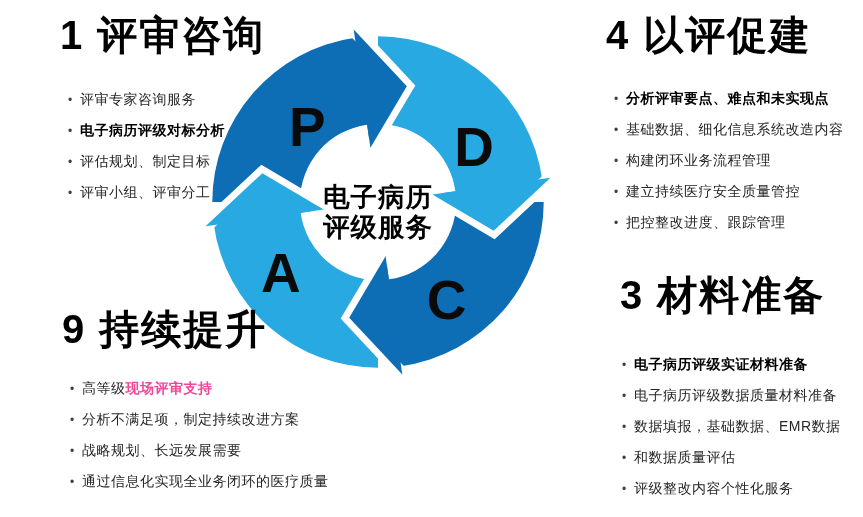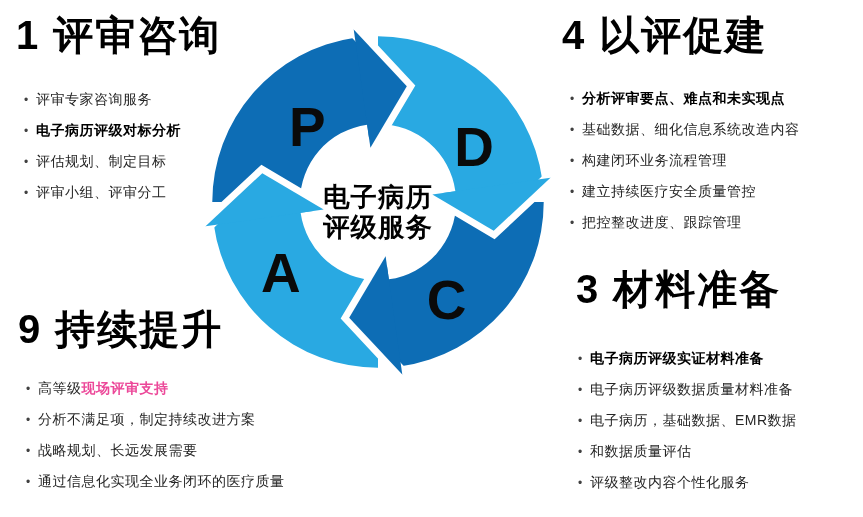--- a/index.html
+++ b/index.html
@@ -1,36 +1,36 @@
 <!DOCTYPE html>
 <html><head>
 <meta charset="utf-8">
 <style>
   html,body{margin:0;padding:0;}
   body{
     width:863px;height:517px;position:relative;overflow:hidden;
     background:#ffffff;
     font-family:"Liberation Sans","DejaVu Sans",sans-serif;
   }
-  .section{position:absolute;}
+  .section{position:absolute;margin-left:44px;}
   .section h2{
     margin:0;font-size:40px;line-height:46px;font-weight:bold;color:#000;
     white-space:nowrap;letter-spacing:2px;
   }
   .section ul{list-style:none;margin:0;padding:0;}
   .section li{display:flex;align-items:center;height:31px;white-space:nowrap;}
   .dot{flex:none;width:20px;text-align:center;font-size:12px;color:#404040;}
   .txt{font-size:14px;letter-spacing:0.5px;color:#262626;}
   li.bold .txt{font-weight:bold;color:#000;}
   .txt b{font-weight:bold;color:#ec4899;}
   #sec1{left:16px;top:12px;}
   #sec1 ul{margin-top:26px;}
   #sec2{left:562px;top:12px;}
   #sec2 ul{margin-top:25px;}
-  #sec3{left:570px;top:266px;}
+  #sec3{left:570px;top:272px;}
   #sec3 h2{margin-left:6px;}
   #sec3 ul{margin-top:31px;}
   #sec4{left:18px;top:306px;}
   #sec4 ul{margin-top:21px;}
   #pdca-cycle{position:absolute;left:188px;top:12px;width:380px;height:380px;}
   .pdca-letter{
     font-family:"Liberation Sans","DejaVu Sans",sans-serif;
     font-weight:bold;font-size:52px;
   }
   .pdca-center{
@@ -126,21 +126,21 @@
     <li class="bold">
       <span class="dot">•</span>
       <span class="txt">电子病历评级实证材料准备</span>
     </li>
     <li>
       <span class="dot">•</span>
       <span class="txt">电子病历评级数据质量材料准备</span>
     </li>
     <li>
       <span class="dot">•</span>
-      <span class="txt">电子病历，基础数据、EMR数据</span>
+      <span class="txt">数据填报，基础数据、EMR数据</span>
     </li>
     <li>
       <span class="dot">•</span>
       <span class="txt">和数据质量评估</span>
     </li>
     <li>
       <span class="dot">•</span>
       <span class="txt">评级整改内容个性化服务</span>
     </li>
   </ul>

